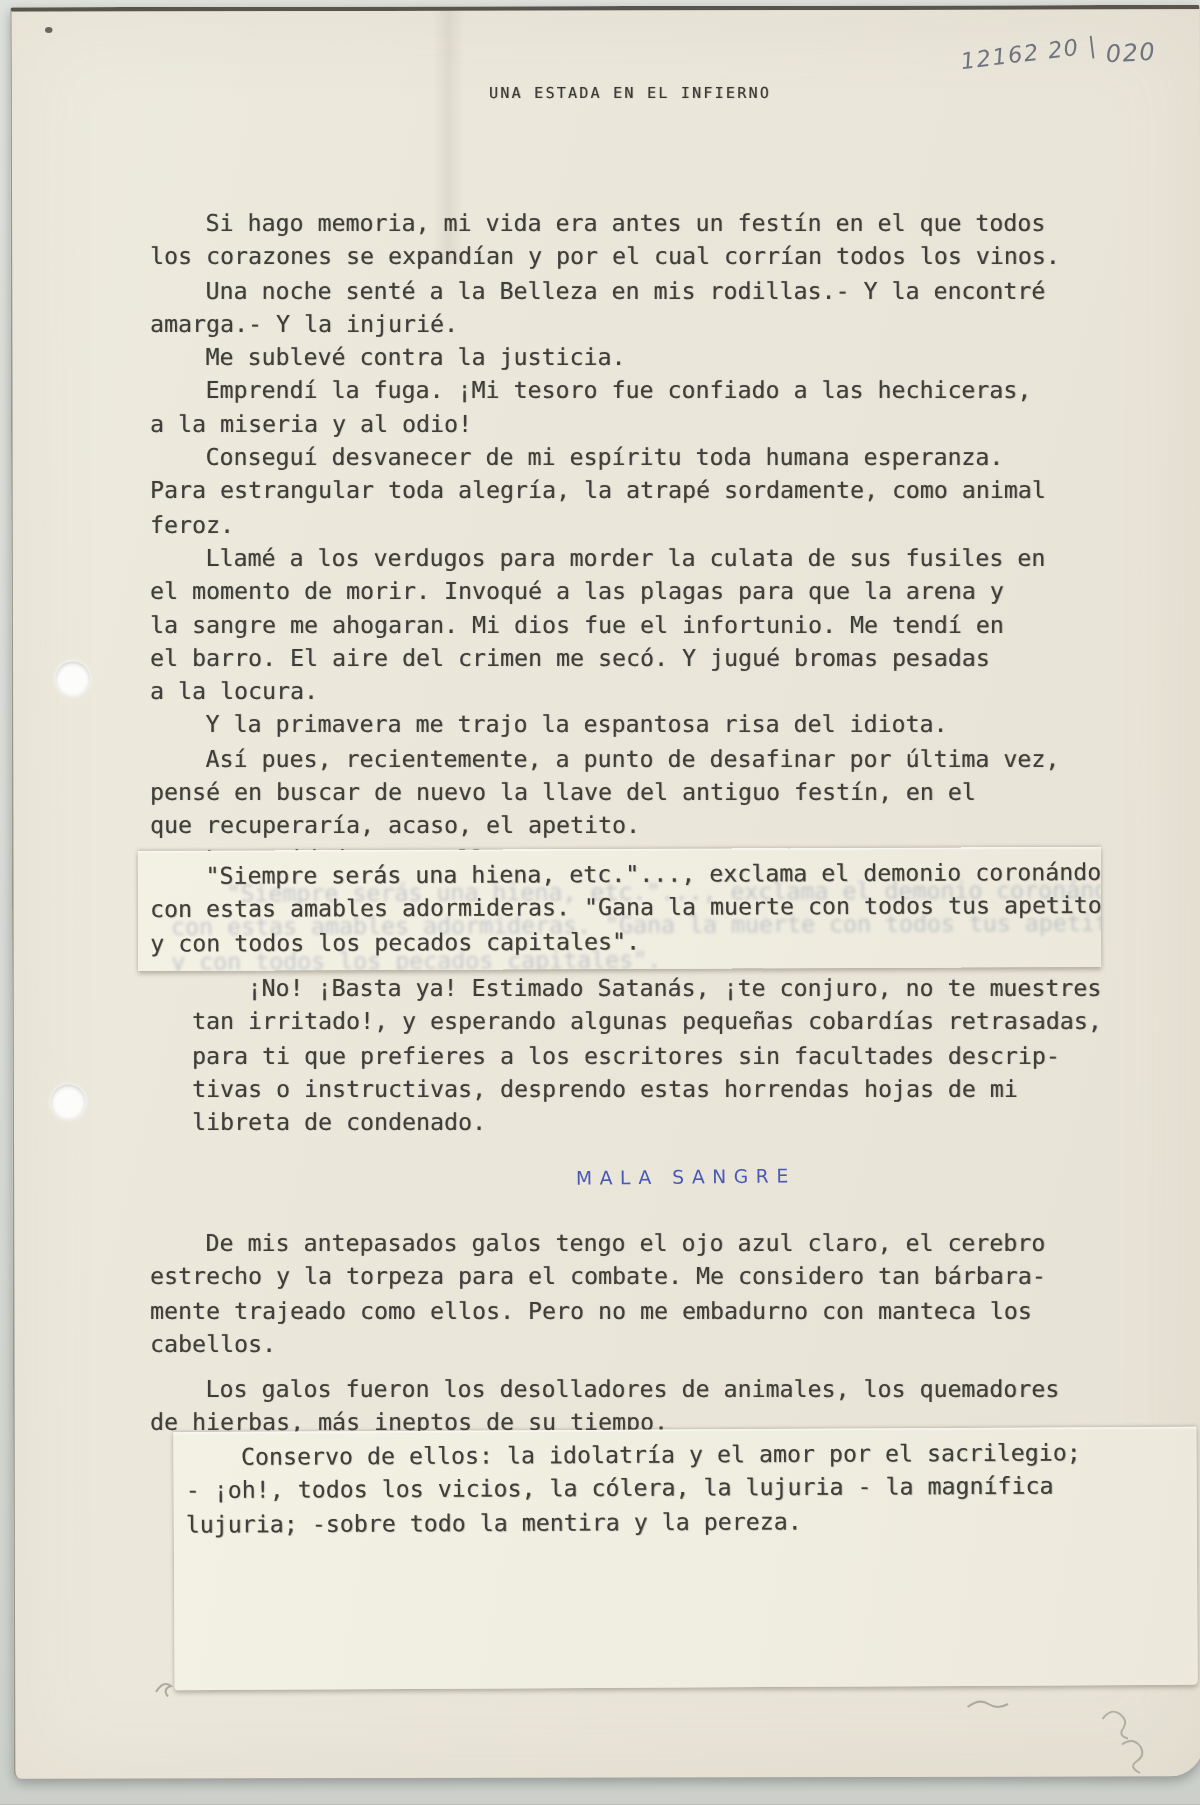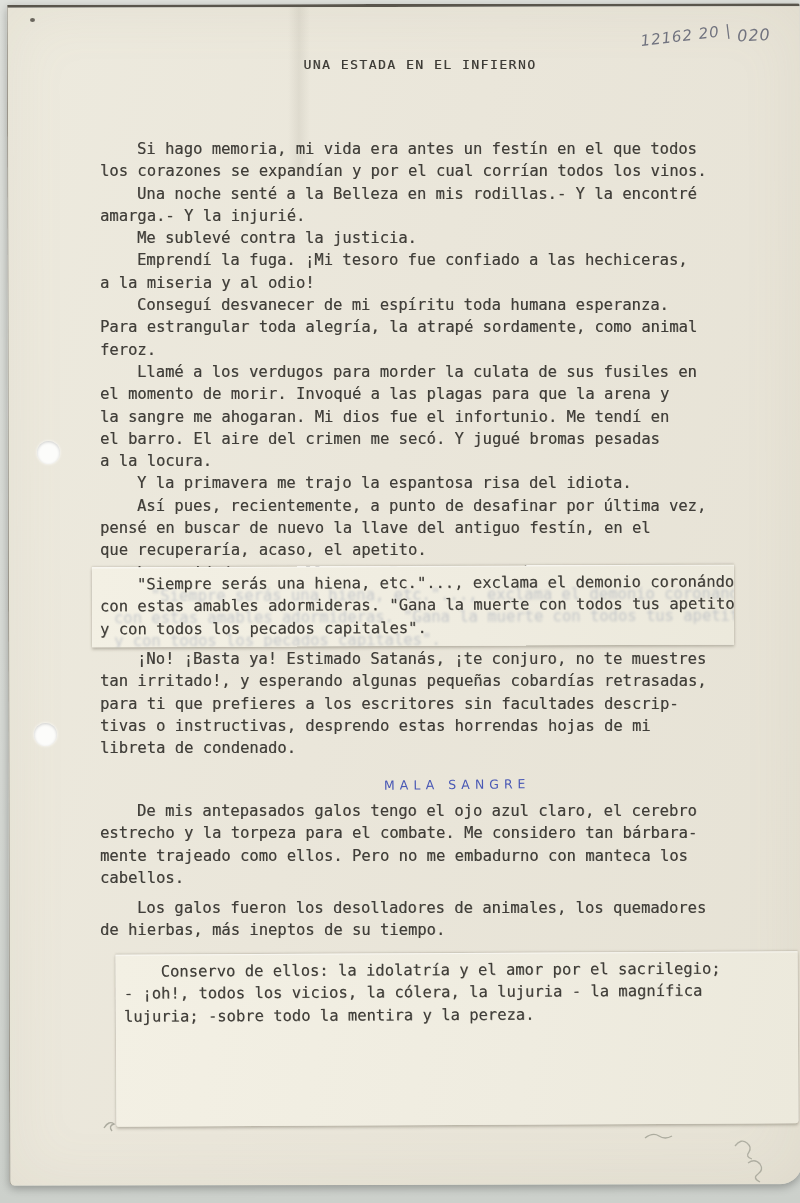--- a/index.html
+++ b/index.html
@@ -36,37 +36,37 @@
   .handnote{
     position:absolute;top:22px;left:640px;width:150px;
     color:#5d6070;font-family:"DejaVu Sans",sans-serif;font-style:italic;
     font-size:15px;letter-spacing:1px;transform:rotate(-7deg);
     opacity:.85;
   }
   .handnote .num2{display:inline-block;transform:rotate(4deg) translate(6px,8px);font-size:16px;}
 
   .doc-title{
     position:absolute;left:100px;top:57px;width:640px;text-align:center;
-    font-size:13px;color:#3c3a35;letter-spacing:1.5px;
+    font-size:10px;color:#3c3a35;letter-spacing:1.5px;
     text-shadow:0.4px 0.3px 0.6px rgba(60,58,52,0.55);
   }
 
   .tblock{
     position:absolute;left:100px;width:648px;
     font-size:15.5px;line-height:22.3px;color:#403e39;
     text-shadow:0.4px 0.3px 0.6px rgba(64,62,55,0.5);
     white-space:pre;
   }
   .tblock .tl{white-space:pre;}
   .tblock .indent{padding-left:37px;}
   .tblock .gap{margin-top:8px;}
 
   .block1{top:138px;}
-  .block2{top:648px;}
-  .block3{top:800px;}
+  .block2{top:648px;margin-left:28px;}
+  .block3{top:818px;}
 
   .strip{
     position:absolute;
     background:linear-gradient(100deg,#f3f0e4 0%,#efece0 60%,#ece9dc 100%);
     box-shadow:0 2px 3px rgba(90,84,68,0.35), 0 -1px 2px rgba(90,84,68,0.22), inset 0 1px 1px rgba(255,255,255,0.6);
     overflow:hidden;
   }
   .strip1{left:92px;top:566px;width:642px;height:80px;transform:rotate(-0.25deg);}
   .strip2{left:116px;top:953px;width:682px;height:172px;transform:rotate(-0.3deg);border-radius:0 0 3px 2px;}
   .strip .tblock{position:absolute;left:8px;top:6px;width:630px;}

